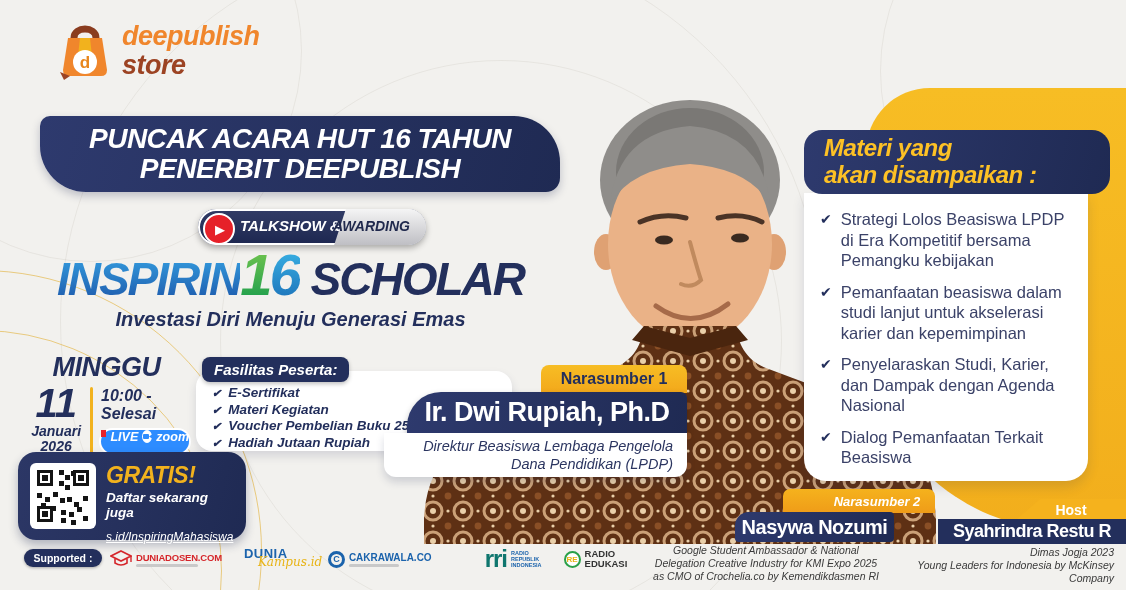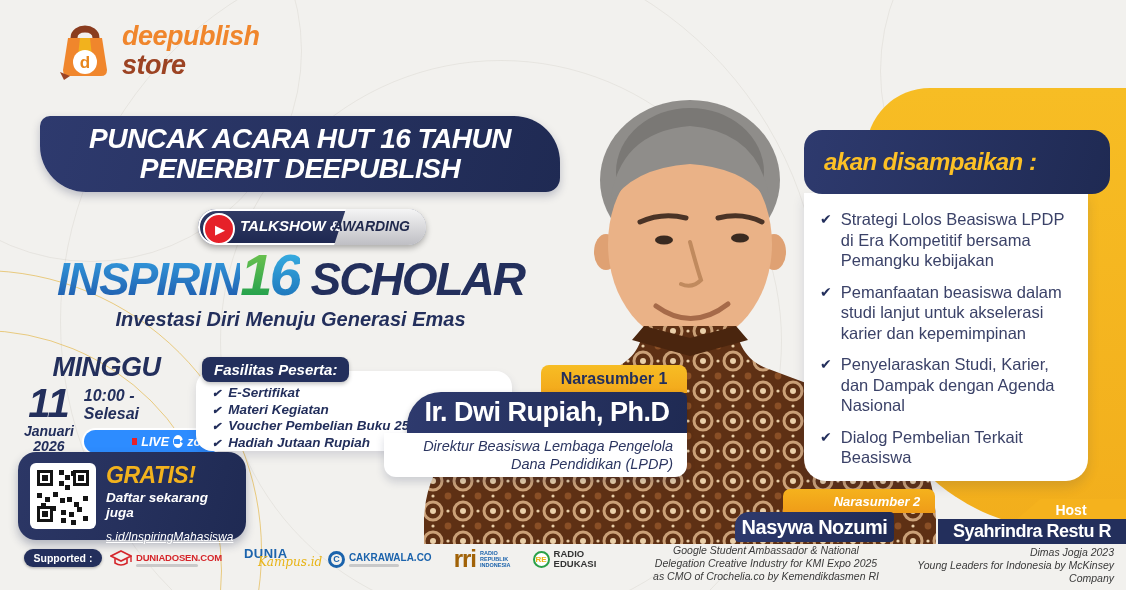--- a/index.html
+++ b/index.html
@@ -45,21 +45,21 @@
   .sched{left:24px;top:352px;width:165px;color:#232f5c;font-style:italic;font-weight:700;}
   .sc-day{font-size:27px;text-align:center;letter-spacing:-.5px;}
   .sc-row{display:flex;margin-top:2px;}
   .sc-colL{width:72px;text-align:center;}
   .sc-date{font-size:40px;line-height:.9;}
   .sc-my{font-size:14px;line-height:1.1;margin-top:3px;}
   .sc-div{width:3px;background:#f2b21d;border-radius:2px;margin:2px 8px 2px 2px;}
   .sc-colR{padding-top:2px;}
   .sc-time{font-size:16px;line-height:1.1;}
   .livepill{margin-top:8px;width:88px;height:23px;background:#2d8cff;border-radius:13px;
-    display:flex;align-items:center;justify-content:center;gap:4px;box-shadow:0 0 0 2px #fff;padding-left:48px;}
+    display:flex;align-items:flex-start;justify-content:center;gap:4px;box-shadow:0 0 0 2px #fff;}
   .livedot{width:7px;height:7px;background:#e62129;}
   .livetxt{color:#fff;font-size:12.5px;font-weight:700;font-style:italic;}
   .camcirc{width:13px;height:13px;border-radius:50%;background:#fff;display:flex;align-items:center;justify-content:center;}
   .zoomtxt{color:#fff;font-size:12.5px;font-weight:700;}
   
   .facbox{left:196px;top:371px;width:316px;height:80px;background:#fff;border-radius:16px;
     box-shadow:0 5px 10px rgba(40,50,90,.15);}
   .factag{left:202px;top:357px;padding:4px 12px;background:#232f5c;border-radius:8px;
     color:#fff;font-weight:700;font-style:italic;font-size:15px;box-shadow:0 2px 4px rgba(0,0,0,.25);}
   .faclist{position:absolute;left:16px;top:14px;}
@@ -131,21 +131,21 @@
   .plogo{display:flex;align-items:center;gap:4px;}
   .pdd-t{color:#d5262b;font-weight:700;font-size:9.5px;letter-spacing:-.2px;}
   .pline{height:3px;background:#c9c9c9;border-radius:2px;margin-top:1px;}
   .pdk{position:relative;width:62px;height:26px;}
   .pdk-t{color:#1b63ac;font-weight:700;font-size:13px;letter-spacing:.5px;}
   .pdk-s{position:absolute;left:14px;top:9px;color:#e8b417;font-style:italic;font-size:12px;
     font-family:"DejaVu Serif",serif;}
   .pck-c{width:17px;height:17px;border-radius:50%;border:3px solid #1b63ac;box-sizing:border-box;
     display:flex;align-items:center;justify-content:center;color:#1b63ac;font-weight:700;font-size:9px;}
   .pck-t{color:#1b63ac;font-weight:700;font-size:10px;}
-  .prri-a{color:#a16207;font-weight:700;font-size:24px;letter-spacing:-1px;line-height:20px;}
+  .prri-a{color:#0f766e;font-weight:700;font-size:24px;letter-spacing:-1px;line-height:20px;margin-left:31px;}
   .prri-t{color:#1b63ac;font-size:5.5px;font-weight:700;line-height:1.15;}
   .pre-c{width:17px;height:17px;border-radius:50%;border:2px solid #2aa048;box-sizing:border-box;
     display:flex;align-items:center;justify-content:center;color:#e8b417;font-weight:700;font-size:8px;background:#fff;}
   .pre-t{color:#333;font-weight:700;font-size:9.5px;line-height:1.05;}
 </style>
 </head>
 <body>
 
 <div class="poster">
 
@@ -316,24 +316,25 @@
     <div class="mitem">
         <span class="ck">✔</span>
         <span class="tx">Pemanfaatan beasiswa dalam studi lanjut untuk akselerasi karier dan kepemimpinan</span>
       </div>
     <div class="mitem">
         <span class="ck">✔</span>
         <span class="tx">Penyelaraskan Studi, Karier, dan Dampak dengan Agenda Nasional</span>
       </div>
     <div class="mitem">
         <span class="ck">✔</span>
-        <span class="tx">Dialog Pembelian Terkait Beasiswa</span>
+        <span class="tx">Dialog Pemanfaatan Terkait Beasiswa</span>
       </div>
   </div>
   <div class="abs mhead">
+    <div>Materi yang</div>
     <div>akan disampaikan :</div>
   </div>
 
   <div class="abs sp1tag">Narasumber 1</div>
   <div class="abs sp1name">Ir. Dwi Rupiah, Ph.D</div>
   <div class="abs sp1role">
     <div>Direktur Beasiswa Lembaga Pengelola</div>
     <div>Dana Pendidikan (LPDP)</div>
   </div>
 

